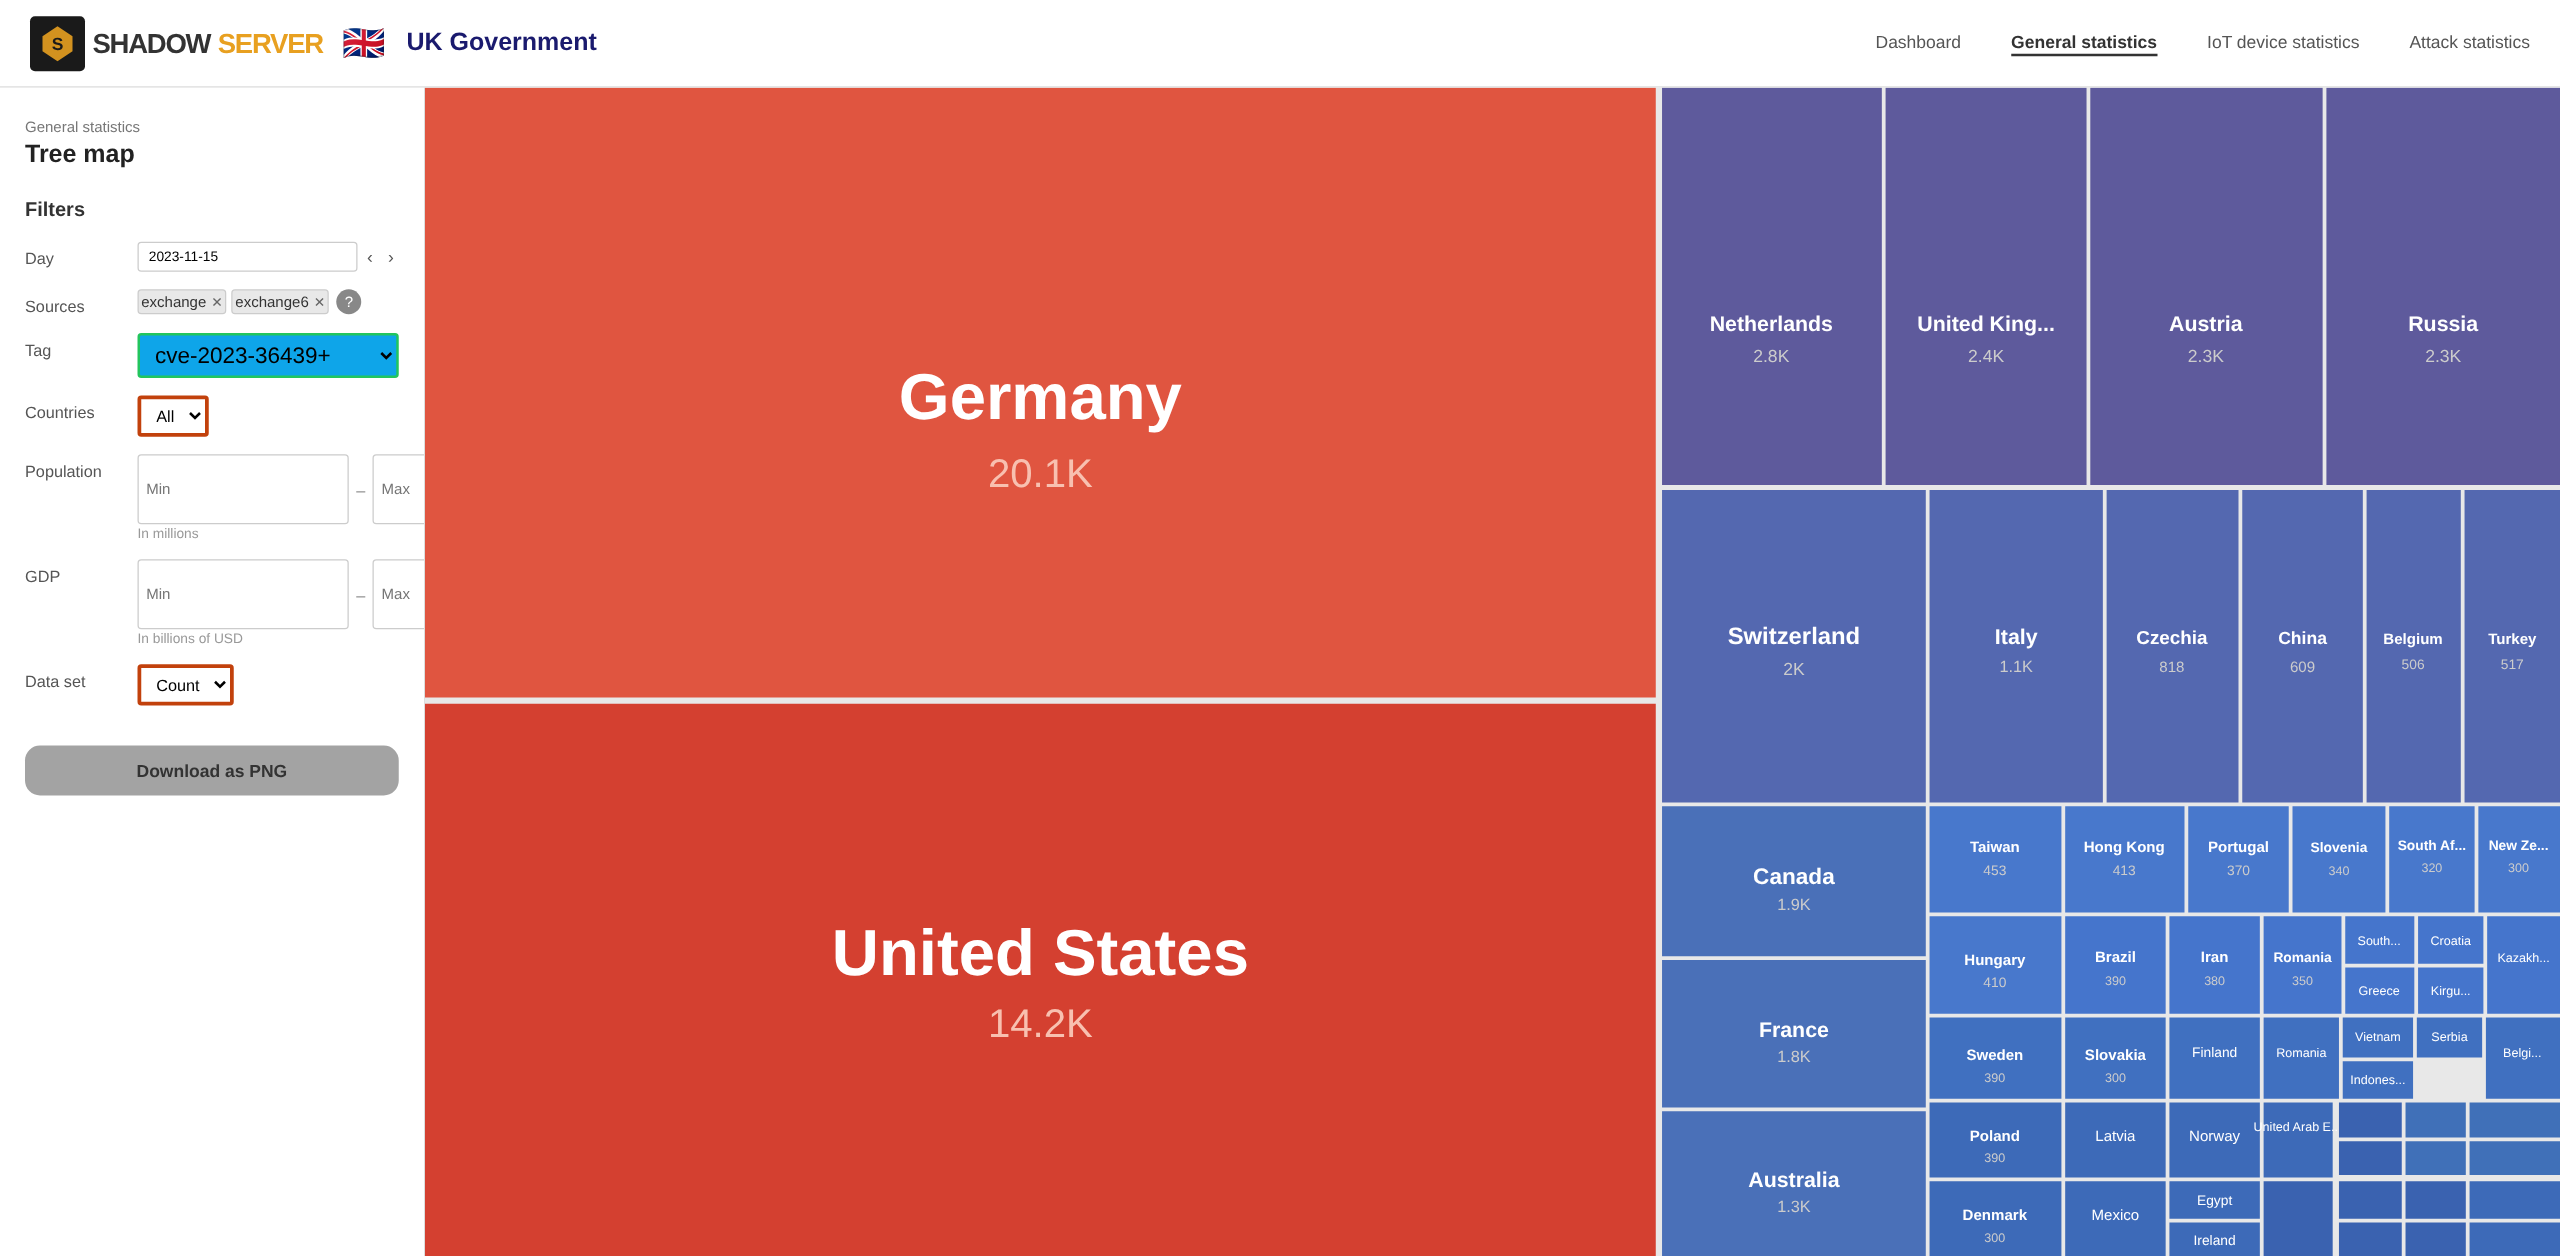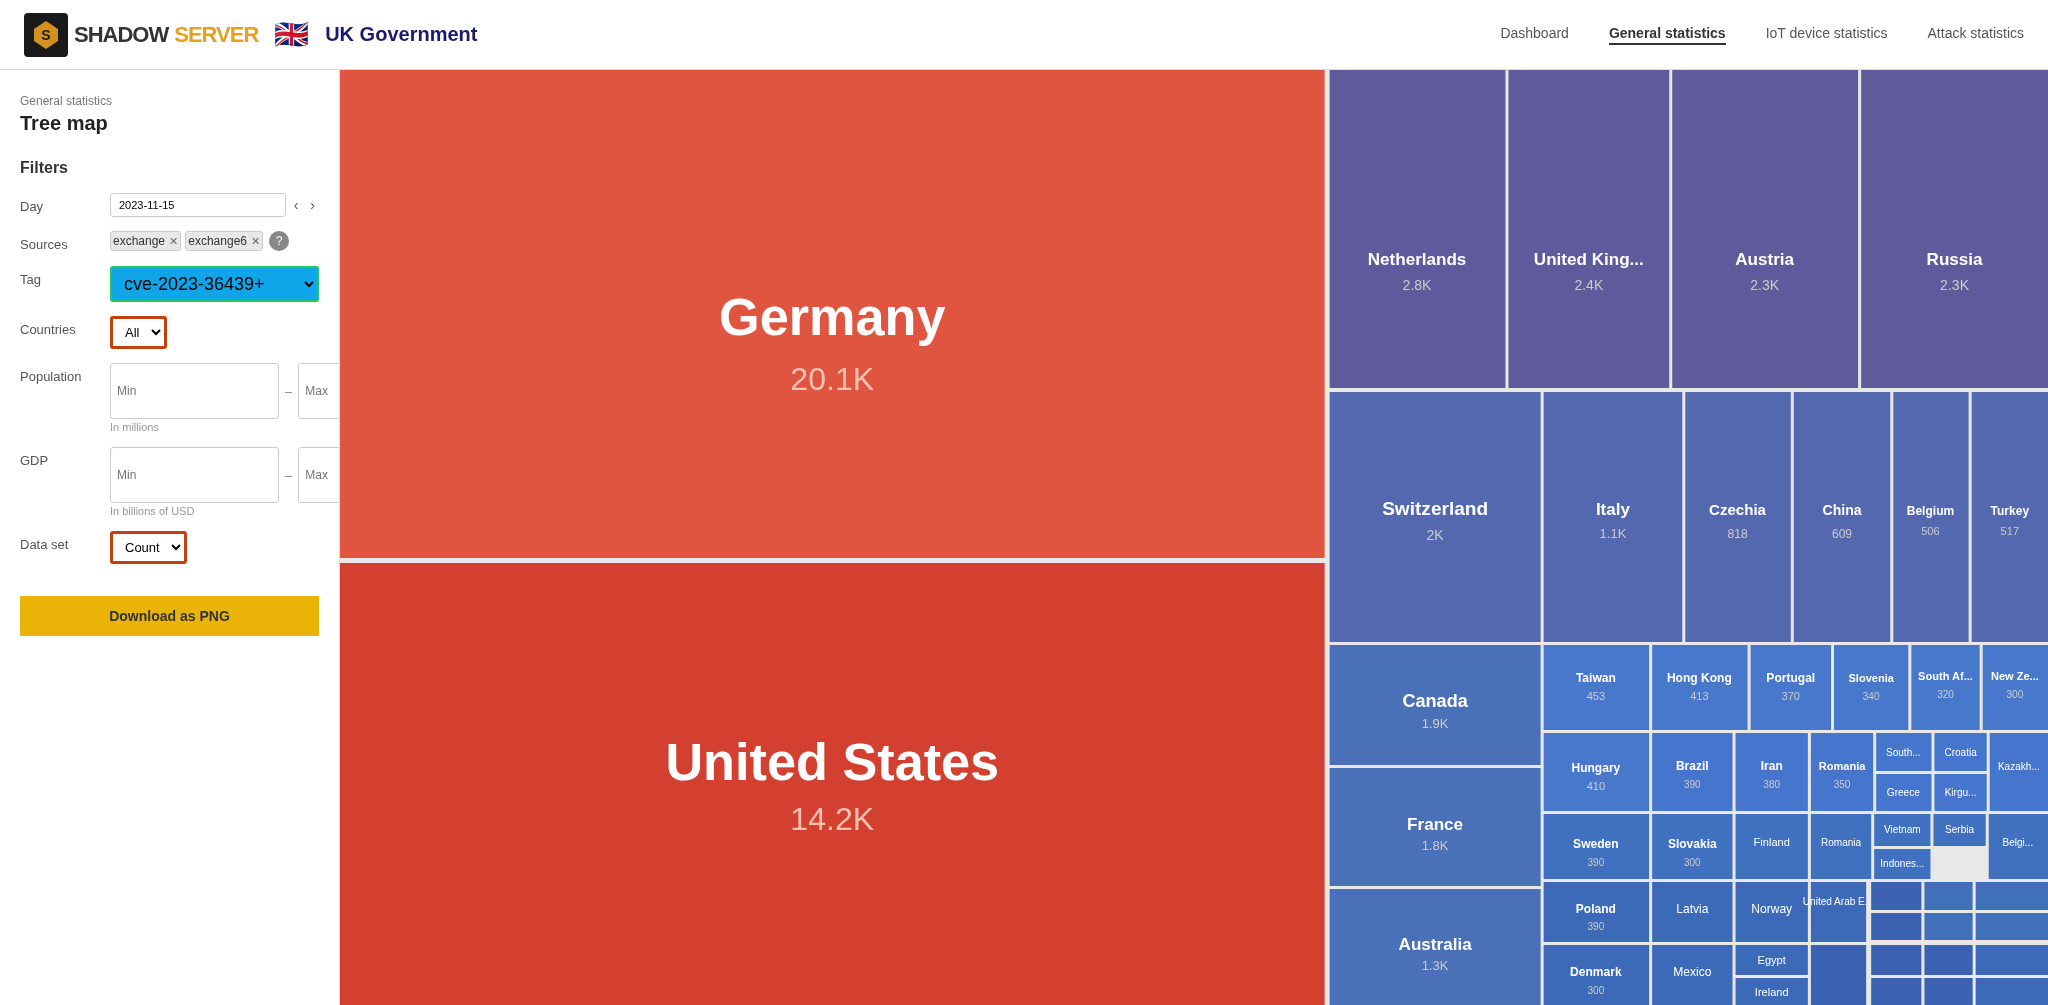--- a/index.html
+++ b/index.html
@@ -89,26 +89,26 @@
     .select-control {
       flex: 1; padding: 5px 8px; border: 3px solid #c2410c; border-radius: 3px;
       font-size: 13px; background: #fff; cursor: pointer;
     }
 
     #download-btn {
       display: block;
       width: 100%;
       margin-top: 32px;
       padding: 12px;
-      background: #eab308;
+      background: #a3a3a3;
       color: #333;
       font-weight: 700;
       font-size: 14px;
       border: none;
-      border-radius: 0;
+      border-radius: 12px;
       cursor: pointer;
     }
 
     
     #treemap-area {
       flex: 1;
       position: relative;
       background: #e8e8e8;
       overflow: hidden;
     }

